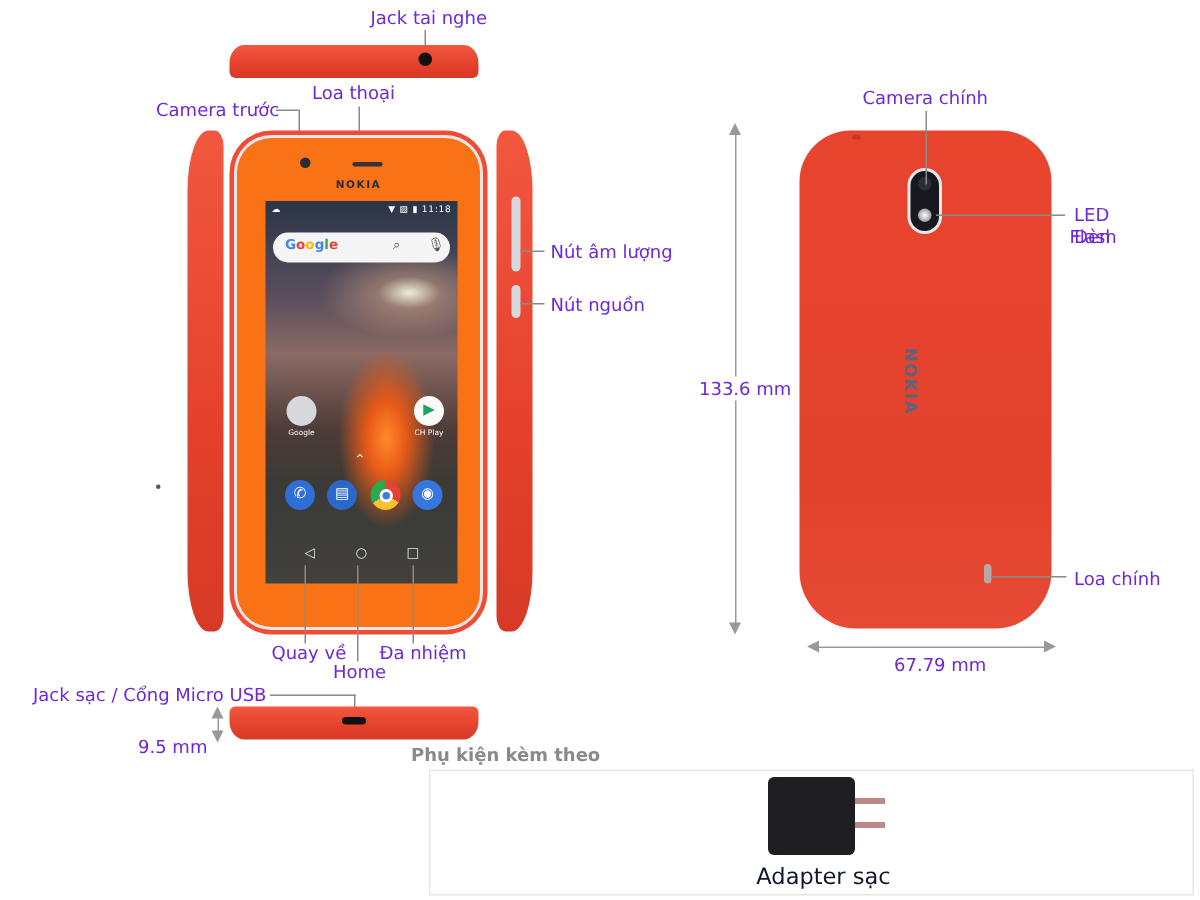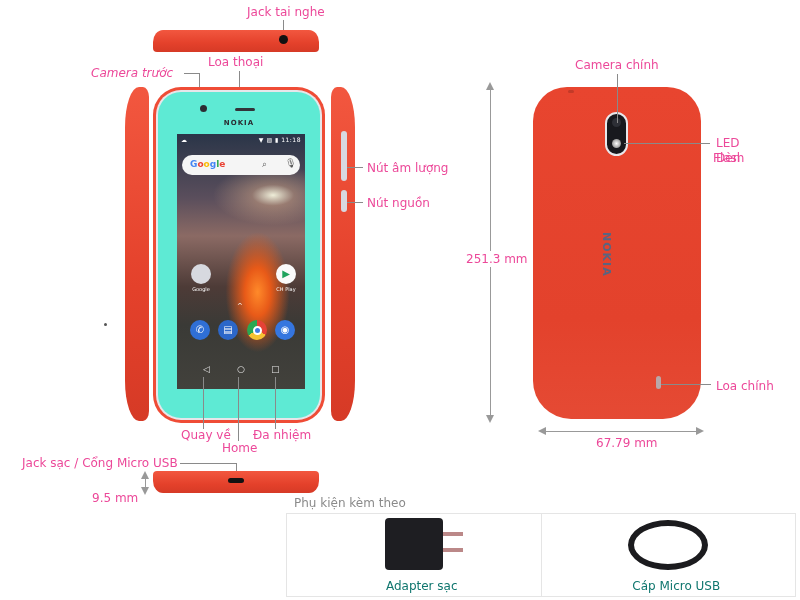--- a/index.html
+++ b/index.html
@@ -1,37 +1,37 @@
 <!DOCTYPE html>
 <html><head>
 <meta charset="utf-8">
 <style>
   * { box-sizing: border-box; margin: 0; padding: 0; }
   html, body { width: 800px; height: 600px; background: #ffffff; overflow: hidden; }
   body { position: relative; font-family: "DejaVu Sans", "Liberation Sans", sans-serif; color: #777; }
   .abs { position: absolute; }
-  .lbl { position: absolute; font-size: 12px; color: #ec4899; white-space: nowrap; line-height: 14px; }
+  .lbl { position: absolute; font-size: 12px; color: #6d28d9; white-space: nowrap; line-height: 14px; }
   .line { position: absolute; background: #8a8a8a; }
   .red { background: linear-gradient(180deg, #f2573f 0%, #e4412b 60%, #d63a26 100%); }
 
   
   #top-edge { left: 153px; top: 30px; width: 166px; height: 22px; border-radius: 10px 10px 4px 4px / 12px 12px 4px 4px; }
   #jack-hole { left: 279px; top: 35px; width: 9px; height: 9px; border-radius: 50%; background: #111; }
 
   
   .side { width: 24px; height: 334px; top: 87px; }
   #side-left { left: 125px; border-radius: 14px 6px 6px 14px / 40px 10px 10px 40px; }
   #side-right { left: 331px; border-radius: 6px 14px 14px 6px / 10px 40px 40px 10px; }
   .btn-vol { left: 341px; top: 131px; width: 6px; height: 50px; background: #d8d8e0; border-radius: 3px; }
   .btn-pwr { left: 341px; top: 190px; width: 6px; height: 22px; background: #d8d8e0; border-radius: 3px; }
 
   
   #front { left: 153px; top: 87px; width: 172px; height: 336px; border-radius: 28px; background: #ef4c36; padding: 3px; }
   #front-inner { width: 100%; height: 100%; border-radius: 25px; background: #e6e6ea; padding: 2px; }
-  #front-glass { width: 100%; height: 100%; border-radius: 23px; background: #5eead4; position: relative; }
+  #front-glass { width: 100%; height: 100%; border-radius: 23px; background: #f97316; position: relative; }
   #front-cam { left: 42px; top: 13px; width: 7px; height: 7px; border-radius: 50%; background: #2c2d33; }
   #earpiece { left: 77px; top: 16px; width: 20px; height: 3px; border-radius: 2px; background: #33343a; }
   #nokia-front { left: 0; width: 100%; top: 27px; text-align: center; font-size: 7px; letter-spacing: 1px; color: #2b2c32; font-weight: bold; }
 
   
   #screen { left: 19px; top: 42px; width: 128px; height: 255px; overflow: hidden;
     background:
       radial-gradient(ellipse 32px 60px at 63% 62%, #ff8a2a 0%, #e85a18 40%, rgba(200,70,20,0) 100%),
       radial-gradient(ellipse 60px 30px at 75% 24%, rgba(255,255,230,0.9) 0%, rgba(255,200,150,0.35) 35%, rgba(0,0,0,0) 100%),
       linear-gradient(180deg, #2a3548 0%, #5a4e5c 25%, #8b6a64 40%, #4d3b37 60%, #3a3a36 75%, #42413c 100%); }
@@ -78,42 +78,42 @@
   #dim-v { left: 490px; top: 85px; width: 1px; height: 335px; background: #999; }
   .arrow-up { position: absolute; width: 0; height: 0; border-left: 4px solid transparent; border-right: 4px solid transparent; border-bottom: 8px solid #999; }
   .arrow-down { position: absolute; width: 0; height: 0; border-left: 4px solid transparent; border-right: 4px solid transparent; border-top: 8px solid #999; }
   .arrow-left { position: absolute; width: 0; height: 0; border-top: 4px solid transparent; border-bottom: 4px solid transparent; border-right: 8px solid #999; }
   .arrow-right { position: absolute; width: 0; height: 0; border-top: 4px solid transparent; border-bottom: 4px solid transparent; border-left: 8px solid #999; }
   #dim-v-label { left: 466px; top: 251px; background: #fff; padding: 1px 0; }
   #dim-h { left: 540px; top: 431px; width: 162px; height: 1px; background: #999; }
   #dim-thick { left: 145px; top: 473px; width: 1px; height: 18px; background: #999; }
 
   
-  #acc-title { left: 294px; top: 496px; font-size: 12px; font-weight: normal; color: #8a8a8a; }
+  #acc-title { left: 274px; top: 496px; font-size: 12px; font-weight: bold; color: #8a8a8a; }
   #acc-grid { left: 286px; top: 513px; width: 510px; height: 84px; display: flex; border: 1px solid #e5e5e5; }
   .acc { flex: 1; border-right: 1px solid #e5e5e5; position: relative; text-align: center; }
   .acc:last-child { border-right: none; }
   .acc .pic { position: absolute; left: 50%; transform: translateX(-50%); top: 4px; }
-  .acc .cap { position: absolute; left: 16px; right: 0; bottom: 3px; font-size: 12px; color: #0f766e; white-space: nowrap; }
+  .acc .cap { position: absolute; left: 16px; right: 0; bottom: 3px; font-size: 15px; color: #0f172a; white-space: nowrap; }
   #pic-adapter { width: 58px; height: 52px; background: #1e1e22; border-radius: 4px; }
   #pic-adapter::after { content: ""; position: absolute; left: 58px; top: 14px; width: 20px; height: 4px; background: #b88; box-shadow: 0 16px 0 #b88; }
   #pic-cable { width: 80px; height: 50px; border-radius: 50%; border: 6px solid #1b1b1e; top: 6px; }
   #pic-manual { width: 92px; height: 64px; background: linear-gradient(135deg, #c9c9c9, #bdbdbd); top: 1px; }
   #pic-battery { width: 54px; height: 62px; background: #202126; top: 3px; }
   #pic-earphone { width: 70px; height: 50px; top: 8px; border-top: 3px solid #151515; border-radius: 40px 40px 10px 10px; }
 </style>
 </head>
 <body>
 
 <div class="lbl" style="left:247px;top:5px;">Jack tai nghe</div>
 <div class="line" style="left:283px;top:20px;width:1px;height:16px;"></div>
 <div id="top-edge" class="abs red"></div>
 <div id="jack-hole" class="abs"></div>
 
-<div class="lbl" style="left:91px;top:66px;font-style:italic;">Camera trước</div>
+<div class="lbl" style="left:104px;top:66px;">Camera trước</div>
 <div class="line" style="left:184px;top:73px;width:15px;height:1px;"></div>
 <div class="line" style="left:199px;top:73px;width:1px;height:28px;"></div>
 <div class="lbl" style="left:208px;top:55px;">Loa thoại</div>
 <div class="line" style="left:239px;top:71px;width:1px;height:32px;"></div>
 
 <div id="side-left" class="abs side red"></div>
 <div id="side-right" class="abs side red"></div>
 <div class="abs btn-vol"></div>
 <div class="abs btn-pwr"></div>
 <div class="line" style="left:347px;top:167px;width:16px;height:1px;"></div>
@@ -181,21 +181,21 @@
 <div class="lbl" style="left:92px;top:491px;">9.5 mm</div>
 <div id="dim-thick" class="abs"></div>
 <div class="arrow-up" style="left:141px;top:471px;"></div>
 <div class="arrow-down" style="left:141px;top:487px;"></div>
 <div id="bottom-edge" class="abs red"></div>
 <div id="usb-port" class="abs"></div>
 
 <div id="dim-v" class="abs"></div>
 <div class="arrow-up" style="left:486px;top:82px;"></div>
 <div class="arrow-down" style="left:486px;top:415px;"></div>
-<div id="dim-v-label" class="lbl">251.3 mm</div>
+<div id="dim-v-label" class="lbl">133.6 mm</div>
 
 <div id="back" class="abs"></div>
 <div id="back-top-dot" class="abs"></div>
 <div id="cam-module" class="abs"></div>
 <div id="cam-lens" class="abs"></div>
 <div id="flash" class="abs"></div>
 <div class="lbl" style="left:575px;top:58px;">Camera chính</div>
 <div class="line" style="left:617px;top:74px;width:1px;height:49px;"></div>
 <div class="line" style="left:624px;top:143px;width:86px;height:1px;"></div>
 <div class="lbl" style="left:716px;top:139px;margin-top:12px;">Đèn</div>
@@ -212,17 +212,13 @@
 <div class="arrow-left" style="left:538px;top:427px;"></div>
 <div class="arrow-right" style="left:696px;top:427px;"></div>
 <div class="lbl" style="left:596px;top:436px;text-align:right;">67.79 mm</div>
 
 <div id="acc-title" class="abs">Phụ kiện kèm theo</div>
 <div id="acc-grid" class="abs">
   <div class="acc">
     <div id="pic-adapter" class="pic"></div>
     <div class="cap">Adapter sạc</div>
   </div>
-  <div class="acc">
-    <div id="pic-cable" class="pic"></div>
-    <div class="cap">Cáp Micro USB</div>
-  </div>
 </div>
 
 </body></html>

